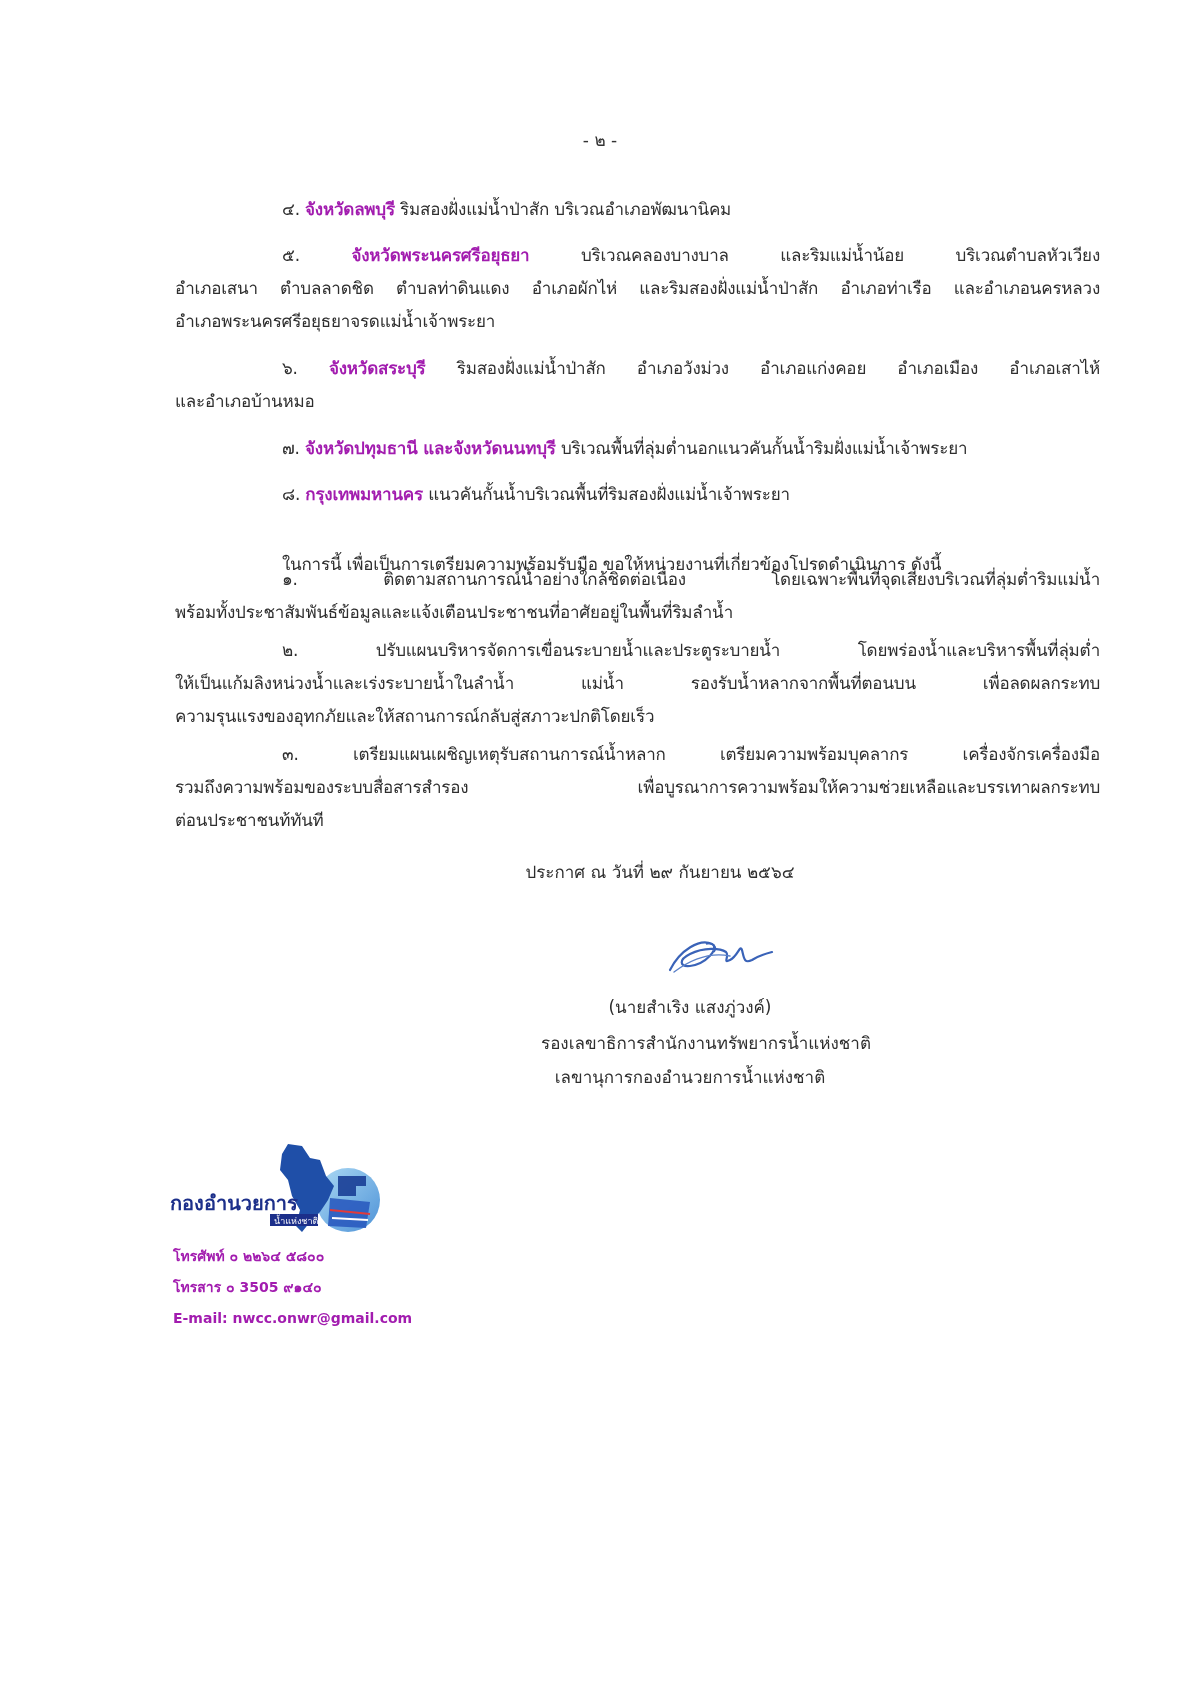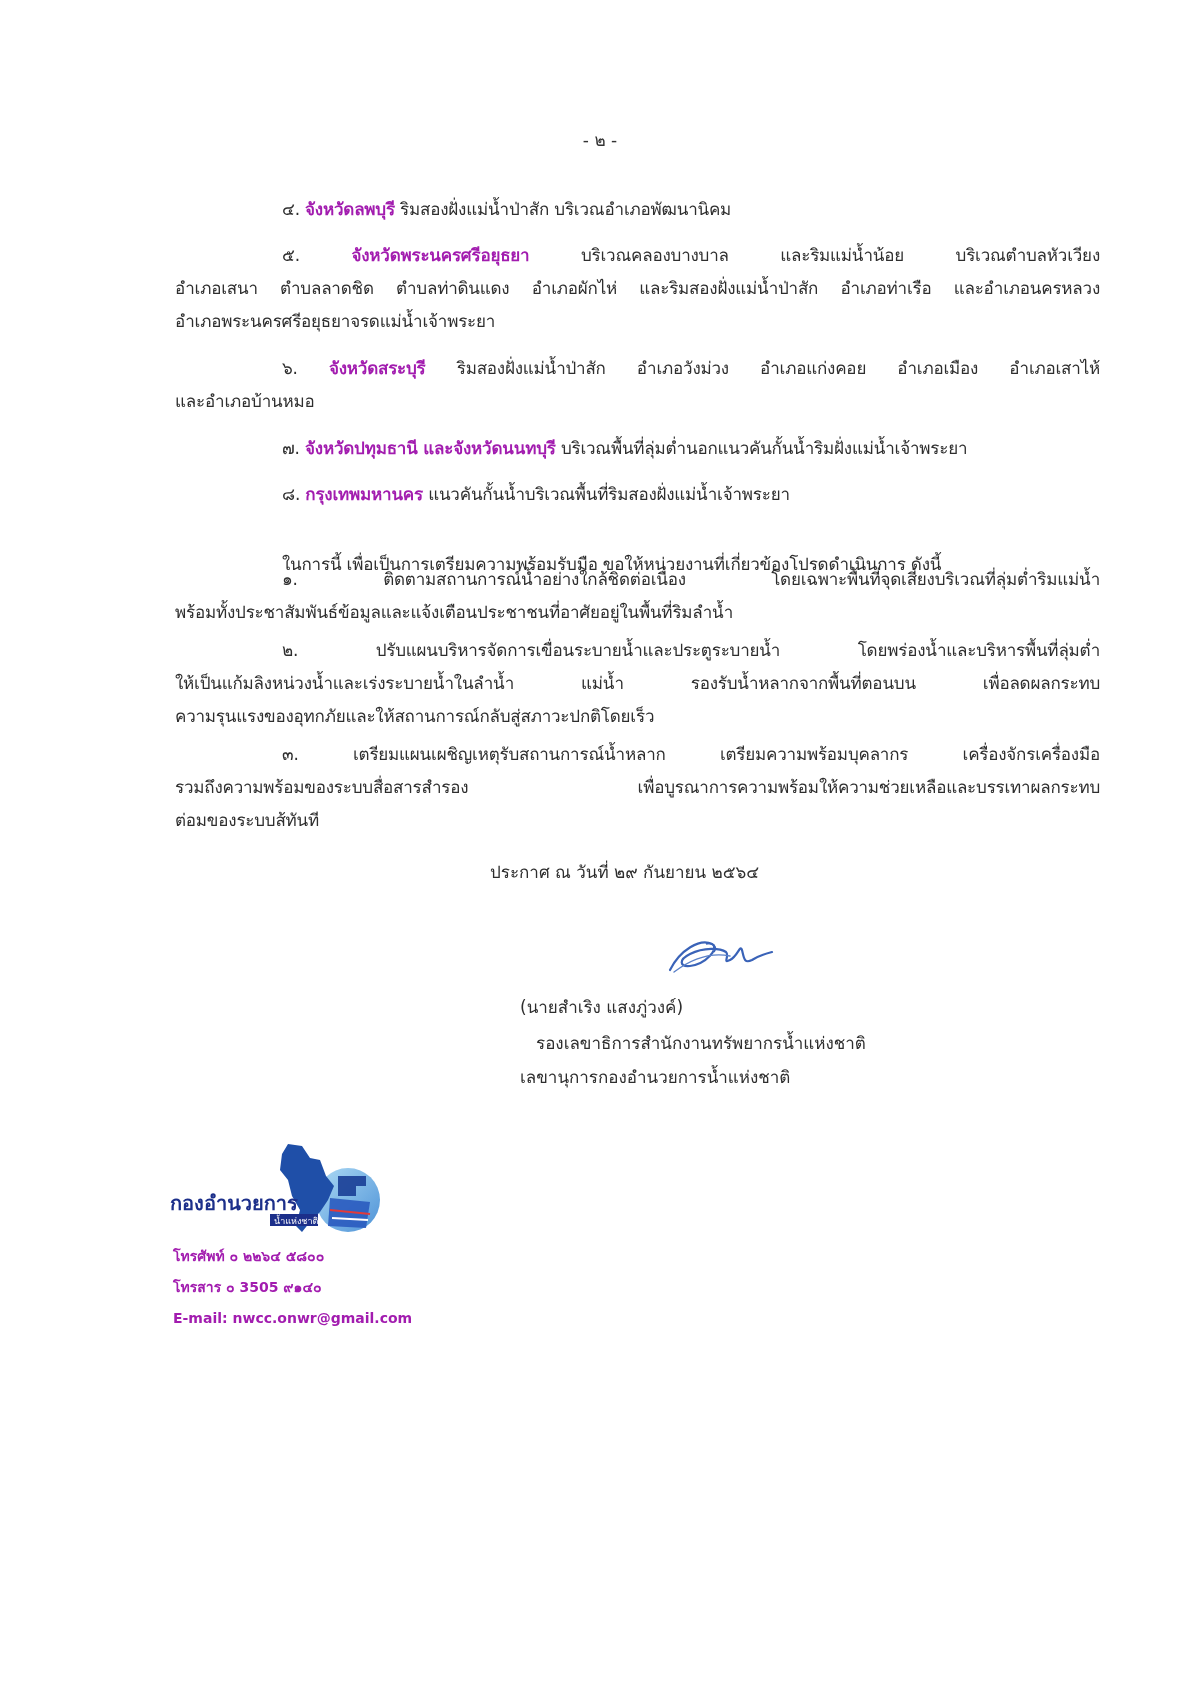--- a/index.html
+++ b/index.html
@@ -51,21 +51,21 @@
     .justify-ind {
       width: 818px;
       text-align: justify;
       text-align-last: justify;
       white-space: normal;
     }
     .center-block {
       position: absolute;
       left: 520px;
       width: 340px;
-      text-align: left;
+      text-align: center;
       font-size: 17px;
       line-height: 24px;
       color: #2e2e2e;
       white-space: nowrap;
     }
     .signature {
       position: absolute;
       left: 660px;
       top: 930px;
       width: 120px;
@@ -127,21 +127,21 @@
 
   <div class="line indent justify-ind" style="top:567px;">๑. ติดตามสถานการณ์น้ำอย่างใกล้ชิดต่อเนื่อง โดยเฉพาะพื้นที่จุดเสี่ยงบริเวณที่ลุ่มต่ำริมแม่น้ำ</div>
   <div class="line flush" style="top:600px;">พร้อมทั้งประชาสัมพันธ์ข้อมูลและแจ้งเตือนประชาชนที่อาศัยอยู่ในพื้นที่ริมลำน้ำ</div>
 
   <div class="line indent justify-ind" style="top:638px;">๒. ปรับแผนบริหารจัดการเขื่อนระบายน้ำและประตูระบายน้ำ โดยพร่องน้ำและบริหารพื้นที่ลุ่มต่ำ</div>
   <div class="line flush justify" style="top:671px;">ให้เป็นแก้มลิงหน่วงน้ำและเร่งระบายน้ำในลำน้ำ แม่น้ำ รองรับน้ำหลากจากพื้นที่ตอนบน เพื่อลดผลกระทบ</div>
   <div class="line flush" style="top:704px;">ความรุนแรงของอุทกภัยและให้สถานการณ์กลับสู่สภาวะปกติโดยเร็ว</div>
 
   <div class="line indent justify-ind" style="top:742px;">๓. เตรียมแผนเผชิญเหตุรับสถานการณ์น้ำหลาก เตรียมความพร้อมบุคลากร เครื่องจักรเครื่องมือ</div>
   <div class="line flush justify" style="top:775px;">รวมถึงความพร้อมของระบบสื่อสารสำรอง เพื่อบูรณาการความพร้อมให้ความช่วยเหลือและบรรเทาผลกระทบ</div>
-  <div class="line flush" style="top:808px;">ต่อมของระบบส้ทันที</div>
+  <div class="line flush" style="top:808px;">ต่อนประชาชนท้ทันที</div>
 
   <div class="center-block" style="top:860px; left:490px;">ประกาศ ณ วันที่ ๒๙ กันยายน ๒๕๖๔</div>
 
   <div class="signature">
     <svg width="120" height="50" viewBox="0 0 120 50">
       <path d="M10 40 C 20 20, 40 8, 52 14 C 60 18, 46 34, 30 36 C 20 37, 18 30, 30 24 C 44 17, 60 18, 66 22 C 70 26, 62 34, 70 30 C 78 26, 80 14, 82 20 C 84 28, 84 34, 92 30 C 98 26, 104 24, 112 22" fill="none" stroke="#3a63b8" stroke-width="2.2" stroke-linecap="round"></path>
       <path d="M14 42 C 30 30, 50 22, 70 26" fill="none" stroke="#5a80c8" stroke-width="1.4" stroke-linecap="round"></path>
       <path d="M46 14 C 52 12, 58 16, 54 22" fill="none" stroke="#3a63b8" stroke-width="1.6"></path>
     </svg>
   </div>

